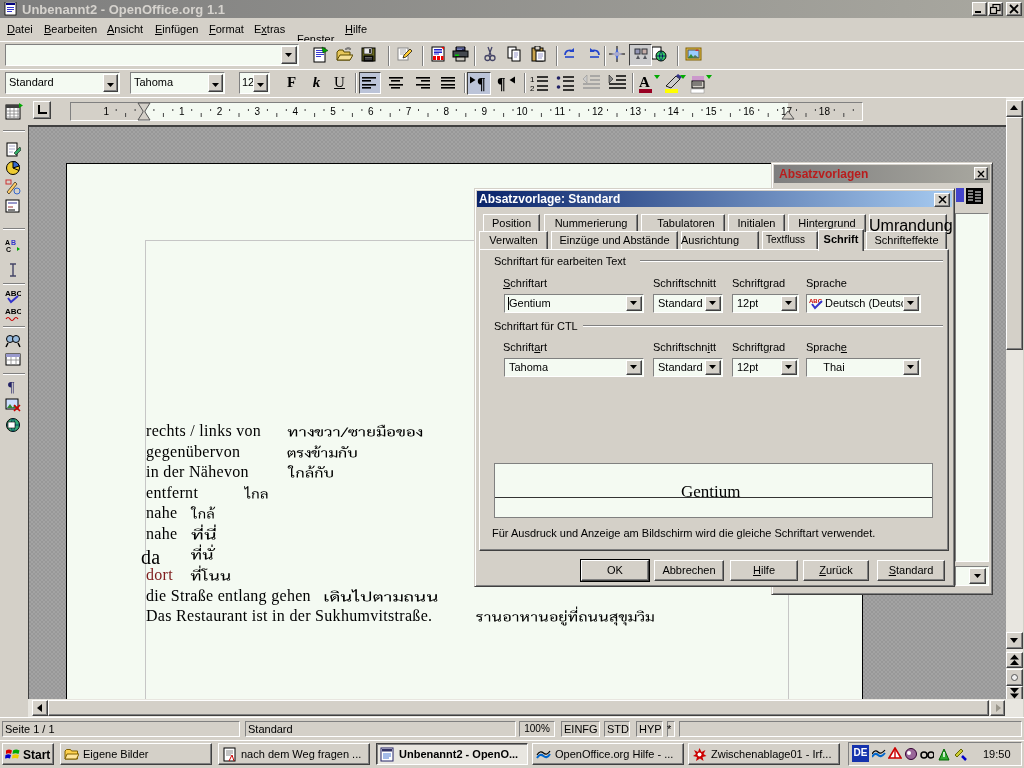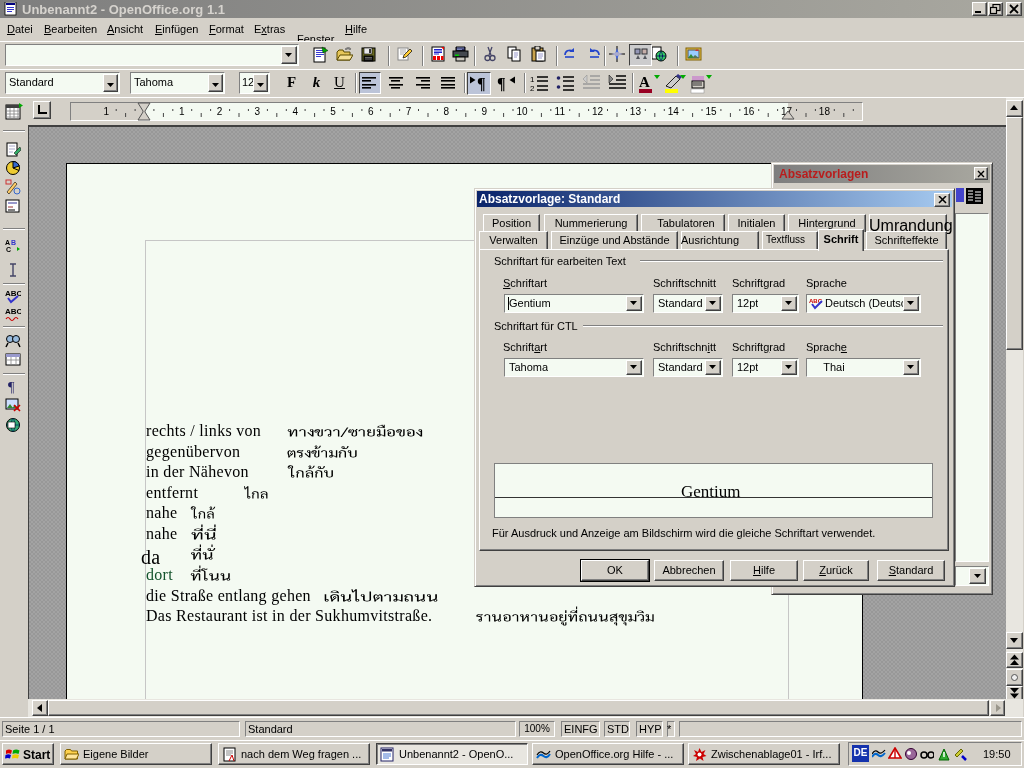--- a/index.html
+++ b/index.html
@@ -406,21 +406,21 @@
 border-top:2px solid #404040;border-left:1px solid #404040"></div>
 <div class="abs" style="left:66px;top:163px;width:797px;height:536px;background:#f4faf2;border:1px solid #000;border-bottom:none"></div>
 <div class="abs" style="left:145px;top:240px;width:644px;height:459px;border:1px solid #c6c6c6;border-bottom:none"></div>
 <div class="abs" style="left:146px;top:422.2px;font-family:'Liberation Serif',serif;font-size:16px;letter-spacing:0.3px;color:#000;white-space:pre">rechts / links von</div>
 <div class="abs" style="left:146px;top:442.8px;font-family:'Liberation Serif',serif;font-size:16px;letter-spacing:0.3px;color:#000;white-space:pre">gegenübervon</div>
 <div class="abs" style="left:146px;top:463.3px;font-family:'Liberation Serif',serif;font-size:16px;letter-spacing:0.3px;color:#000;white-space:pre">in der Nähevon</div>
 <div class="abs" style="left:146px;top:483.9px;font-family:'Liberation Serif',serif;font-size:16px;letter-spacing:0.3px;color:#000;white-space:pre">entfernt</div>
 <div class="abs" style="left:146px;top:504.4px;font-family:'Liberation Serif',serif;font-size:16px;letter-spacing:0.3px;color:#000;white-space:pre">nahe</div>
 <div class="abs" style="left:146px;top:525.0px;font-family:'Liberation Serif',serif;font-size:16px;letter-spacing:0.3px;color:#000;white-space:pre">nahe</div>
 <div class="abs" style="left:141px;top:545.6px;font-family:'Liberation Serif',serif;font-size:20px;letter-spacing:0.3px;color:#000;white-space:pre">da</div>
-<div class="abs" style="left:146px;top:566.1px;font-family:'Liberation Serif',serif;font-size:16px;letter-spacing:0.3px;color:#14532d;white-space:pre">dort</div>
+<div class="abs" style="left:146px;top:566.1px;font-family:'Liberation Serif',serif;font-size:16px;letter-spacing:0.3px;color:#7f1d1d;white-space:pre">dort</div>
 <div class="abs" style="left:146px;top:586.7px;font-family:'Liberation Serif',serif;font-size:16px;letter-spacing:0.3px;color:#000;white-space:pre">die Straße entlang gehen</div>
 <div class="abs" style="left:146px;top:607.2px;font-family:'Liberation Serif',serif;font-size:16px;letter-spacing:0.3px;color:#000;white-space:pre">Das Restaurant ist in der Sukhumvitstraße.</div>
 <svg class="abs" style="left:276.4px;top:415.1px" width="157.98" height="32.96" viewBox="0 0 112 32" preserveAspectRatio="none">
     <path fill="#000" d="M13.7 13.8C14.6 13.8 15 14.3 15 15.3L15 20.8L14 20.8L14 15.3C14 14.9 13.8 14.7 13.6 14.7C13.5 14.7 13.4 14.7 13.3 14.8C13.2 14.8 13.2 14.9 13.1 15L10.9 20.8L9.8 20.8L9.8 16.2C9.7 16.2 9.6 16.2 9.5 16.2C9.1 16.2 8.8 16.1 8.6 15.9C8.4 15.7 8.3 15.4 8.3 15C8.3 14.7 8.4 14.4 8.6 14.1C8.9 13.9 9.2 13.8 9.5 13.8C9.9 13.8 10.2 13.9 10.5 14.1C10.7 14.4 10.9 14.7 10.9 15.1L10.9 18.2C10.9 18.5 10.8 18.9 10.8 19.4L11.1 18.2L12.3 14.9C12.6 14.1 13 13.8 13.7 13.8ZM8.9 15C8.9 15.2 9 15.3 9.1 15.4C9.2 15.5 9.3 15.6 9.5 15.6C9.7 15.6 9.8 15.5 9.9 15.4C10 15.3 10.1 15.2 10.1 15C10.1 14.8 10 14.7 9.9 14.6C9.8 14.5 9.7 14.4 9.5 14.4C9.3 14.4 9.2 14.5 9.1 14.6C9 14.7 8.9 14.8 8.9 15ZM8.9 15 M19.9 15.7C19.9 15.4 19.8 15.1 19.6 14.9C19.4 14.7 19.1 14.6 18.7 14.6C18.3 14.6 18 14.7 17.7 15C17.5 15.2 17.4 15.5 17.4 15.9L16.4 15.9C16.4 15.2 16.6 14.7 17 14.3C17.4 14 18 13.8 18.7 13.8C19.4 13.8 19.9 14 20.3 14.3C20.7 14.6 20.9 15.1 20.9 15.7L20.9 20.8L19.9 20.8ZM19.9 15.7 M25.2 13.8C25.6 13.8 25.9 13.9 26.2 14.1C26.4 14.4 26.6 14.7 26.6 15.1L26.6 20.8L25.5 20.8L22.2 17.2L22.8 16.6L25.5 19.6L25.5 16.2C25.4 16.2 25.3 16.2 25.2 16.2C24.8 16.2 24.5 16.1 24.3 15.9C24.1 15.7 24 15.4 24 15C24 14.7 24.1 14.4 24.3 14.1C24.6 13.9 24.9 13.8 25.2 13.8ZM24.6 15C24.6 15.2 24.7 15.3 24.8 15.4C24.9 15.5 25 15.6 25.2 15.6C25.4 15.6 25.5 15.5 25.6 15.4C25.7 15.3 25.8 15.2 25.8 15C25.8 14.8 25.7 14.7 25.6 14.6C25.5 14.5 25.4 14.4 25.2 14.4C25 14.4 24.9 14.5 24.8 14.6C24.7 14.7 24.6 14.8 24.6 15ZM24.6 15 M33.2 13.9L33.2 19.2C33.2 19.8 33.1 20.2 32.7 20.5C32.4 20.8 31.9 20.9 31.3 20.9C30.7 20.9 30.2 20.8 29.9 20.5C29.6 20.2 29.4 19.8 29.4 19.2L29.4 17.9C29.4 17.7 29.4 17.5 29.5 17.3C29.6 17.2 29.7 17 29.8 16.7C30 16.5 30.1 16.3 30.2 16.1C30.3 15.9 30.3 15.7 30.3 15.5C30.3 15.1 30.2 14.9 30 14.8C29.8 14.6 29.6 14.5 29.2 14.5C28.9 14.5 28.5 14.6 28.3 14.8C28.4 14.8 28.4 14.8 28.5 14.8C28.8 14.8 29.1 14.9 29.3 15.1C29.5 15.3 29.6 15.6 29.6 15.9C29.6 16.2 29.5 16.5 29.3 16.7C29.1 16.9 28.8 17.1 28.4 17.1C28 17.1 27.8 16.9 27.5 16.7C27.3 16.4 27.2 16.1 27.2 15.7C27.2 15.1 27.4 14.7 27.8 14.3C28.1 14 28.6 13.8 29.3 13.8C29.8 13.8 30.3 13.9 30.7 14.2C31.1 14.5 31.3 14.9 31.3 15.4C31.3 15.7 31.2 15.9 31.1 16.1C31.1 16.3 31 16.5 30.8 16.8C30.7 17 30.6 17.2 30.5 17.4C30.4 17.5 30.4 17.7 30.4 17.9L30.4 19.3C30.4 19.6 30.5 19.8 30.6 19.9C30.8 20 31 20.1 31.3 20.1C31.6 20.1 31.8 20 32 19.9C32.1 19.8 32.2 19.6 32.2 19.3L32.2 13.9ZM29 15.9C29 15.8 28.9 15.6 28.8 15.5C28.7 15.4 28.6 15.4 28.4 15.4C28.3 15.4 28.1 15.4 28 15.5C28 15.6 27.9 15.8 27.9 15.9C27.9 16.1 28 16.2 28 16.3C28.1 16.4 28.3 16.4 28.4 16.4C28.6 16.4 28.7 16.4 28.8 16.3C28.9 16.2 29 16.1 29 15.9ZM29 15.9 M36.8 13.8C37.6 13.8 38.2 14 38.6 14.3C39 14.7 39.2 15.2 39.2 15.9L39.2 19.7C39.2 20 39.1 20.3 38.9 20.6C38.6 20.8 38.3 20.9 38 20.9C37.6 20.9 37.3 20.8 37 20.6C36.8 20.4 36.7 20.1 36.7 19.7C36.7 19.4 36.8 19.1 37 18.8C37.2 18.6 37.5 18.5 37.9 18.5C38 18.5 38.1 18.5 38.2 18.6L38.2 16C38.2 15.5 38.1 15.2 37.8 15C37.6 14.7 37.2 14.6 36.8 14.6C36.4 14.6 36 14.7 35.7 15C35.5 15.2 35.3 15.5 35.2 15.8L34.2 15.8C34.3 15.2 34.5 14.7 35 14.3C35.5 14 36.1 13.8 36.8 13.8ZM37.9 20.3C38.1 20.3 38.2 20.2 38.3 20.1C38.4 20 38.5 19.9 38.5 19.7C38.5 19.6 38.4 19.4 38.3 19.3C38.2 19.2 38.1 19.1 37.9 19.1C37.7 19.1 37.6 19.2 37.5 19.3C37.4 19.4 37.3 19.6 37.3 19.7C37.3 19.9 37.4 20 37.5 20.1C37.6 20.2 37.7 20.3 37.9 20.3ZM37.9 20.3 M43.9 15.7C43.9 15.4 43.8 15.1 43.6 14.9C43.4 14.7 43.1 14.6 42.7 14.6C42.3 14.6 42 14.7 41.7 15C41.5 15.2 41.4 15.5 41.4 15.9L40.4 15.9C40.4 15.2 40.6 14.7 41 14.3C41.4 14 42 13.8 42.7 13.8C43.4 13.8 43.9 14 44.3 14.3C44.7 14.6 44.9 15.1 44.9 15.7L44.9 20.8L43.9 20.8ZM43.9 15.7 M50.3 12.1L51.3 12.1L46.7 21.3L45.7 21.3ZM50.3 12.1 M56.8 15.3C57.3 15.5 57.5 15.9 57.5 16.5L57.5 19.2C57.5 19.8 57.3 20.2 57 20.5C56.6 20.8 56.1 20.9 55.5 20.9C54.9 20.9 54.4 20.8 54 20.5C53.7 20.2 53.5 19.8 53.5 19.2L53.5 18.3C53.5 18.1 53.6 17.9 53.7 17.7C53.8 17.5 53.9 17.2 54.1 16.9C54.2 16.6 54.4 16.3 54.5 16.1C54.5 15.9 54.6 15.7 54.6 15.4C54.6 15 54.4 14.7 54.1 14.6L53.4 15.3L52.7 14.6C52.4 14.8 52.3 15.1 52.2 15.4C52.3 15.4 52.4 15.4 52.5 15.4C52.8 15.4 53.1 15.5 53.3 15.7C53.5 15.9 53.6 16.2 53.6 16.5C53.6 16.8 53.5 17.1 53.3 17.3C53.1 17.5 52.8 17.6 52.5 17.6C52.1 17.6 51.8 17.5 51.5 17.2C51.3 16.9 51.2 16.5 51.2 16.1C51.2 15.5 51.3 15 51.6 14.6C51.9 14.2 52.3 13.9 52.7 13.8L53.4 14.5L54.1 13.8C54.6 13.9 54.9 14 55.1 14.3C55.4 14.6 55.5 14.9 55.5 15.4C55.5 15.7 55.5 16 55.4 16.2C55.3 16.5 55.1 16.7 55 17.1C54.8 17.3 54.7 17.5 54.7 17.7C54.6 17.9 54.5 18.1 54.5 18.3L54.5 19.3C54.5 19.6 54.6 19.8 54.8 19.9C55 20 55.2 20.1 55.5 20.1C55.8 20.1 56.1 20 56.2 19.9C56.4 19.8 56.5 19.6 56.5 19.3L56.5 16.6C56.5 16.3 56.4 16.1 56.3 16C56.2 15.8 56.1 15.7 55.8 15.6L55.8 15.1C56.1 14.9 56.4 14.8 56.5 14.5C56.7 14.2 56.8 13.9 56.8 13.5L57.8 13.5C57.8 13.9 57.7 14.3 57.5 14.6C57.3 14.9 57 15.2 56.8 15.3ZM53 16.5C53 16.3 53 16.2 52.9 16.1C52.8 16 52.6 16 52.5 16C52.3 16 52.2 16 52.1 16.1C52 16.2 51.9 16.3 51.9 16.5C51.9 16.7 52 16.8 52.1 16.9C52.2 17 52.3 17 52.5 17C52.6 17 52.8 17 52.9 16.9C53 16.8 53 16.7 53 16.5ZM53 16.5 M61.9 15.7C61.9 15.4 61.8 15.1 61.6 14.9C61.4 14.7 61.1 14.6 60.7 14.6C60.3 14.6 60 14.7 59.7 15C59.5 15.2 59.4 15.5 59.4 15.9L58.4 15.9C58.4 15.2 58.6 14.7 59 14.3C59.4 14 60 13.8 60.7 13.8C61.4 13.8 61.9 14 62.3 14.3C62.7 14.6 62.9 15.1 62.9 15.7L62.9 20.8L61.9 20.8ZM61.9 15.7 M70 13.9L70 19.2C70 19.7 69.7 20.2 69.3 20.5C68.8 20.8 68.2 20.9 67.4 20.9C66.5 20.9 65.9 20.8 65.4 20.5C65 20.2 64.8 19.7 64.8 19.2L64.8 18.4C64.8 18.1 64.8 17.9 65 17.7C65.1 17.4 65.3 17.3 65.5 17.2C65.2 17 65 16.8 64.9 16.5C64.7 16.2 64.6 15.9 64.6 15.5C64.6 15 64.8 14.6 65 14.3C65.3 13.9 65.7 13.8 66.2 13.8C66.5 13.8 66.8 13.9 67 14.1C67.2 14.3 67.4 14.6 67.4 14.9C67.4 15.2 67.3 15.5 67.1 15.7C66.9 15.9 66.6 16 66.2 16C66 16 65.8 15.9 65.6 15.8C65.6 16.1 65.7 16.3 65.9 16.5C66 16.7 66.2 16.8 66.5 16.8L67.6 16.8L67.6 17.6L66.5 17.6C66.3 17.6 66.1 17.7 66 17.8C65.8 17.9 65.8 18.1 65.8 18.4L65.8 19.1C65.8 19.4 65.9 19.7 66.2 19.8C66.5 20 66.9 20.1 67.4 20.1C67.9 20.1 68.2 20 68.5 19.8C68.8 19.7 69 19.4 69 19.1L69 13.9ZM66.2 14.3C66.1 14.3 65.9 14.4 65.8 14.5C65.7 14.6 65.7 14.7 65.7 14.9C65.7 15 65.7 15.2 65.8 15.3C65.9 15.4 66.1 15.4 66.2 15.4C66.4 15.4 66.5 15.4 66.6 15.3C66.7 15.2 66.8 15 66.8 14.9C66.8 14.7 66.7 14.6 66.6 14.5C66.5 14.4 66.4 14.3 66.2 14.3ZM66.2 14.3 M77.5 13.9L77.5 20.8L76.5 20.8C76.2 20.5 75.8 20.2 75.4 20C74.9 19.8 74.6 19.6 74.2 19.5C74.2 19.5 74.2 19.6 74.2 19.6C74.2 20 74.1 20.3 73.8 20.6C73.5 20.8 73.2 20.9 72.8 20.9C72.4 20.9 72.1 20.8 71.9 20.6C71.6 20.3 71.5 20 71.5 19.6C71.5 19.3 71.6 19 71.9 18.7C72.1 18.5 72.5 18.4 72.9 18.4C72.9 18.4 73 18.4 73 18.4L73 16.2C72.9 16.2 72.8 16.2 72.6 16.2C72.3 16.2 72 16.1 71.8 15.9C71.5 15.7 71.4 15.4 71.4 15C71.4 14.7 71.6 14.4 71.8 14.1C72 13.9 72.3 13.8 72.7 13.8C73.1 13.8 73.4 13.9 73.7 14.1C73.9 14.4 74 14.7 74 15.1L74 18.6C74.5 18.7 74.9 18.9 75.3 19.1C75.8 19.3 76.1 19.5 76.5 19.8L76.5 13.9ZM72.1 15C72.1 15.2 72.2 15.3 72.3 15.4C72.4 15.5 72.5 15.6 72.7 15.6C72.8 15.6 73 15.5 73.1 15.4C73.2 15.3 73.2 15.2 73.2 15C73.2 14.8 73.2 14.7 73.1 14.6C73 14.5 72.8 14.4 72.7 14.4C72.5 14.4 72.4 14.5 72.3 14.6C72.2 14.7 72.1 14.8 72.1 15ZM72.8 20.2C73 20.2 73.1 20.2 73.2 20.1C73.3 20 73.4 19.8 73.4 19.7C73.4 19.5 73.3 19.3 73.2 19.2C73.1 19.1 73 19.1 72.8 19.1C72.6 19.1 72.5 19.1 72.4 19.2C72.3 19.3 72.2 19.5 72.2 19.7C72.2 19.8 72.3 20 72.4 20.1C72.5 20.2 72.6 20.2 72.8 20.2ZM72.8 20.2 M77.1 12.3C77.1 12.4 77.2 12.6 77.2 12.9C76.6 12.6 75.9 12.5 75.2 12.3C74.4 12.2 73.7 12.2 73 12.2C72.5 12.2 72.1 12.2 71.7 12.2C71.8 11.6 72 11 72.5 10.7C72.9 10.3 73.5 10.1 74.3 10.1C74.5 10.1 74.7 10.1 74.9 10.1L74.9 9.4L75.6 9.4L75.6 10.3C75.9 10.4 76.1 10.6 76.4 10.8L76.4 9.4L77.1 9.4ZM73.4 11.6C73.9 11.6 74.4 11.6 74.9 11.7C75.4 11.8 75.9 11.9 76.3 12C76.1 11.6 75.8 11.3 75.5 11.1C75.1 10.8 74.7 10.7 74.3 10.7C73.9 10.7 73.6 10.8 73.3 11C73 11.1 72.8 11.3 72.7 11.6C72.9 11.6 73.1 11.6 73.4 11.6ZM73.4 11.6 M81.4 13.8C82.3 13.8 82.9 14 83.4 14.3C83.9 14.7 84.2 15.2 84.2 15.8L84.2 19.2C84.2 19.8 83.9 20.2 83.5 20.5C83.1 20.8 82.4 20.9 81.6 20.9C80.8 20.9 80.2 20.8 79.8 20.5C79.4 20.2 79.2 19.8 79.2 19.2L79.2 17.3C79.2 16.9 79.3 16.6 79.5 16.4C79.8 16.2 80.1 16.1 80.5 16.1C80.8 16.1 81.1 16.2 81.4 16.4C81.6 16.6 81.7 16.9 81.7 17.3C81.7 17.6 81.6 17.9 81.4 18.1C81.2 18.4 80.9 18.5 80.5 18.5C80.4 18.5 80.3 18.5 80.2 18.4L80.2 19.1C80.2 19.4 80.3 19.7 80.6 19.9C80.8 20 81.2 20.1 81.7 20.1C82.2 20.1 82.5 20 82.8 19.8C83 19.7 83.1 19.4 83.1 19.1L83.1 15.8C83.1 15.5 83 15.2 82.7 15C82.3 14.7 81.9 14.6 81.4 14.6C80.9 14.6 80.5 14.7 80.1 14.9C79.8 15.1 79.6 15.4 79.5 15.8L78.5 15.8C78.6 15.2 78.9 14.7 79.4 14.3C79.9 14 80.6 13.8 81.4 13.8ZM80.5 16.7C80.3 16.7 80.2 16.8 80.1 16.9C80 17 79.9 17.1 79.9 17.3C79.9 17.4 80 17.6 80.1 17.7C80.2 17.8 80.3 17.8 80.5 17.8C80.7 17.8 80.8 17.8 80.9 17.7C81 17.6 81.1 17.4 81.1 17.3C81.1 17.1 81 17 80.9 16.9C80.8 16.8 80.7 16.7 80.5 16.7ZM80.5 16.7 M91.2 13.9L91.2 19.2C91.2 19.8 91.1 20.2 90.7 20.5C90.4 20.8 89.9 20.9 89.3 20.9C88.7 20.9 88.2 20.8 87.9 20.5C87.6 20.2 87.4 19.8 87.4 19.2L87.4 17.9C87.4 17.7 87.4 17.5 87.5 17.3C87.6 17.2 87.7 17 87.8 16.7C88 16.5 88.1 16.3 88.2 16.1C88.3 15.9 88.3 15.7 88.3 15.5C88.3 15.1 88.2 14.9 88 14.8C87.8 14.6 87.6 14.5 87.2 14.5C86.9 14.5 86.5 14.6 86.3 14.8C86.4 14.8 86.4 14.8 86.5 14.8C86.8 14.8 87.1 14.9 87.3 15.1C87.5 15.3 87.6 15.6 87.6 15.9C87.6 16.2 87.5 16.5 87.3 16.7C87.1 16.9 86.8 17.1 86.4 17.1C86 17.1 85.8 16.9 85.5 16.7C85.3 16.4 85.2 16.1 85.2 15.7C85.2 15.1 85.4 14.7 85.8 14.3C86.1 14 86.6 13.8 87.3 13.8C87.8 13.8 88.3 13.9 88.7 14.2C89.1 14.5 89.3 14.9 89.3 15.4C89.3 15.7 89.2 15.9 89.1 16.1C89.1 16.3 89 16.5 88.8 16.8C88.7 17 88.6 17.2 88.5 17.4C88.4 17.5 88.4 17.7 88.4 17.9L88.4 19.3C88.4 19.6 88.5 19.8 88.6 19.9C88.8 20 89 20.1 89.3 20.1C89.6 20.1 89.8 20 90 19.9C90.1 19.8 90.2 19.6 90.2 19.3L90.2 13.9ZM87 15.9C87 15.8 86.9 15.6 86.8 15.5C86.7 15.4 86.6 15.4 86.4 15.4C86.3 15.4 86.1 15.4 86 15.5C86 15.6 85.9 15.8 85.9 15.9C85.9 16.1 86 16.2 86 16.3C86.1 16.4 86.3 16.4 86.4 16.4C86.6 16.4 86.7 16.4 86.8 16.3C86.9 16.2 87 16.1 87 15.9ZM87 15.9 M95.4 13.8C96.3 13.8 96.9 14 97.4 14.3C97.9 14.7 98.2 15.2 98.2 15.8L98.2 19.2C98.2 19.8 97.9 20.2 97.5 20.5C97.1 20.8 96.4 20.9 95.6 20.9C94.8 20.9 94.2 20.8 93.8 20.5C93.4 20.2 93.2 19.8 93.2 19.2L93.2 17.3C93.2 16.9 93.3 16.6 93.5 16.4C93.8 16.2 94.1 16.1 94.5 16.1C94.8 16.1 95.1 16.2 95.4 16.4C95.6 16.6 95.7 16.9 95.7 17.3C95.7 17.6 95.6 17.9 95.4 18.1C95.2 18.4 94.9 18.5 94.5 18.5C94.4 18.5 94.3 18.5 94.2 18.4L94.2 19.1C94.2 19.4 94.3 19.7 94.6 19.9C94.8 20 95.2 20.1 95.7 20.1C96.2 20.1 96.5 20 96.8 19.8C97 19.7 97.1 19.4 97.1 19.1L97.1 15.8C97.1 15.5 97 15.2 96.7 15C96.3 14.7 95.9 14.6 95.4 14.6C94.9 14.6 94.5 14.7 94.1 14.9C93.8 15.1 93.6 15.4 93.5 15.8L92.5 15.8C92.6 15.2 92.9 14.7 93.4 14.3C93.9 14 94.6 13.8 95.4 13.8ZM94.5 16.7C94.3 16.7 94.2 16.8 94.1 16.9C94 17 93.9 17.1 93.9 17.3C93.9 17.4 94 17.6 94.1 17.7C94.2 17.8 94.3 17.8 94.5 17.8C94.7 17.8 94.8 17.8 94.9 17.7C95 17.6 95.1 17.4 95.1 17.3C95.1 17.1 95 17 94.9 16.9C94.8 16.8 94.7 16.7 94.5 16.7ZM94.5 16.7 M102.2 13.8C102.6 13.8 102.9 13.9 103.2 14.1C103.4 14.4 103.6 14.7 103.6 15.1L103.6 20.8L102.5 20.8L99.2 17.2L99.8 16.6L102.5 19.6L102.5 16.2C102.4 16.2 102.3 16.2 102.2 16.2C101.8 16.2 101.5 16.1 101.3 15.9C101.1 15.7 101 15.4 101 15C101 14.7 101.1 14.4 101.3 14.1C101.6 13.9 101.9 13.8 102.2 13.8ZM101.6 15C101.6 15.2 101.7 15.3 101.8 15.4C101.9 15.5 102 15.6 102.2 15.6C102.4 15.6 102.5 15.5 102.6 15.4C102.7 15.3 102.8 15.2 102.8 15C102.8 14.8 102.7 14.7 102.6 14.6C102.5 14.5 102.4 14.4 102.2 14.4C102 14.4 101.9 14.5 101.8 14.6C101.7 14.7 101.6 14.8 101.6 15ZM101.6 15 "></path>
   </svg>
 <svg class="abs" style="left:275.6px;top:435.6px" width="92.90" height="32.96" viewBox="0 0 69 32" preserveAspectRatio="none">
     <path fill="#000" d="M12.7 13.8C13.2 13.9 13.6 14.1 13.9 14.6C14.2 15 14.4 15.5 14.4 16.2L14.4 20.8L13.4 20.8L13.4 16.2C13.4 15.8 13.3 15.5 13.2 15.3C13.1 15 12.9 14.8 12.7 14.7L11.5 15.6L10.2 14.6C10 14.8 9.8 15 9.7 15.3C9.6 15.5 9.5 15.9 9.5 16.3C9.5 16.4 9.5 16.6 9.6 16.9C9.6 17.1 9.7 17.3 9.8 17.7C9.8 18 9.9 18.2 10 18.4C10 18.6 10 18.8 10 19L10 19.4C10.1 19.2 10.3 19 10.5 18.9C10.6 18.7 10.9 18.5 11.3 18.1C11 18.1 10.8 18 10.6 17.8C10.5 17.6 10.4 17.4 10.4 17.1C10.4 16.8 10.5 16.6 10.7 16.4C10.9 16.2 11.2 16.1 11.5 16.1C11.8 16.1 12.1 16.2 12.3 16.4C12.5 16.6 12.6 16.8 12.6 17.2C12.6 17.5 12.5 17.7 12.3 18C12.1 18.2 11.8 18.5 11.4 18.9C11 19.3 10.7 19.6 10.4 19.9C10.2 20.1 10.1 20.5 10.1 20.8L9.1 20.8L9.1 19.1C9.1 19 9 18.6 8.8 18C8.7 17.6 8.6 17.3 8.6 17C8.5 16.7 8.5 16.5 8.5 16.3C8.5 15.6 8.7 15.1 9 14.6C9.3 14.2 9.8 13.9 10.3 13.8L11.5 14.7ZM11 17.1C11 17.3 11 17.4 11.1 17.5C11.2 17.6 11.3 17.6 11.5 17.6C11.6 17.6 11.8 17.6 11.8 17.5C11.9 17.4 12 17.3 12 17.1C12 17 11.9 16.9 11.8 16.8C11.8 16.7 11.6 16.6 11.5 16.6C11.3 16.6 11.2 16.7 11.1 16.8C11 16.9 11 17 11 17.1ZM11 17.1 M17.3 14.6C17.1 14.6 16.9 14.7 16.8 14.8C16.6 14.9 16.5 15.1 16.5 15.3C17.4 15.4 18.2 15.6 18.8 15.9C19.4 16.2 19.7 16.6 19.7 17L19.7 19.7C19.7 20 19.6 20.3 19.3 20.6C19.1 20.8 18.8 20.9 18.4 20.9C18 20.9 17.7 20.8 17.5 20.6C17.3 20.4 17.1 20.1 17.1 19.7C17.1 19.4 17.2 19.1 17.5 18.8C17.7 18.6 18 18.5 18.3 18.5C18.5 18.5 18.6 18.5 18.7 18.6L18.7 17.1C18.7 16.9 18.4 16.7 17.8 16.5C17.2 16.3 16.4 16.1 15.4 16C15.4 15.3 15.6 14.7 15.9 14.4C16.2 14 16.6 13.8 17.1 13.8C17.3 13.8 17.5 13.8 17.7 13.8C17.9 13.9 18.2 14 18.5 14C18.8 14.1 19.1 14.2 19.2 14.2C19.2 14.2 19.3 14.2 19.4 14.1C19.5 14 19.5 13.9 19.6 13.7L20.4 14C20.3 14.3 20.1 14.6 19.9 14.7C19.7 14.9 19.5 15 19.3 15C19.2 15 19 15 18.9 15C18.7 14.9 18.5 14.9 18.3 14.8C18.3 14.8 18.1 14.8 17.9 14.7C17.6 14.6 17.4 14.6 17.3 14.6ZM18.4 20.3C18.5 20.3 18.7 20.2 18.8 20.1C18.9 20 18.9 19.9 18.9 19.7C18.9 19.6 18.9 19.4 18.8 19.3C18.7 19.2 18.5 19.1 18.4 19.1C18.2 19.1 18.1 19.2 18 19.3C17.8 19.4 17.8 19.6 17.8 19.7C17.8 19.9 17.8 20 18 20.1C18.1 20.2 18.2 20.3 18.4 20.3ZM18.4 20.3 M24.2 13.8C24.6 13.8 24.9 13.9 25.2 14.1C25.4 14.4 25.6 14.7 25.6 15.1L25.6 20.8L24.5 20.8L21.2 17.2L21.8 16.6L24.5 19.6L24.5 16.2C24.4 16.2 24.3 16.2 24.2 16.2C23.8 16.2 23.5 16.1 23.3 15.9C23.1 15.7 23 15.4 23 15C23 14.7 23.1 14.4 23.3 14.1C23.6 13.9 23.9 13.8 24.2 13.8ZM23.6 15C23.6 15.2 23.7 15.3 23.8 15.4C23.9 15.5 24 15.6 24.2 15.6C24.4 15.6 24.5 15.5 24.6 15.4C24.7 15.3 24.8 15.2 24.8 15C24.8 14.8 24.7 14.7 24.6 14.6C24.5 14.5 24.4 14.4 24.2 14.4C24 14.4 23.9 14.5 23.8 14.6C23.7 14.7 23.6 14.8 23.6 15ZM23.6 15 M32.2 13.9L32.2 19.2C32.2 19.8 32.1 20.2 31.7 20.5C31.4 20.8 30.9 20.9 30.3 20.9C29.7 20.9 29.2 20.8 28.9 20.5C28.6 20.2 28.4 19.8 28.4 19.2L28.4 17.9C28.4 17.7 28.4 17.5 28.5 17.3C28.6 17.2 28.7 17 28.8 16.7C29 16.5 29.1 16.3 29.2 16.1C29.3 15.9 29.3 15.7 29.3 15.5C29.3 15.1 29.2 14.9 29 14.8C28.8 14.6 28.6 14.5 28.2 14.5C27.9 14.5 27.5 14.6 27.3 14.8C27.4 14.8 27.4 14.8 27.5 14.8C27.8 14.8 28.1 14.9 28.3 15.1C28.5 15.3 28.6 15.6 28.6 15.9C28.6 16.2 28.5 16.5 28.3 16.7C28.1 16.9 27.8 17.1 27.4 17.1C27 17.1 26.8 16.9 26.5 16.7C26.3 16.4 26.2 16.1 26.2 15.7C26.2 15.1 26.4 14.7 26.8 14.3C27.1 14 27.6 13.8 28.3 13.8C28.8 13.8 29.3 13.9 29.7 14.2C30.1 14.5 30.3 14.9 30.3 15.4C30.3 15.7 30.2 15.9 30.1 16.1C30.1 16.3 30 16.5 29.8 16.8C29.7 17 29.6 17.2 29.5 17.4C29.4 17.5 29.4 17.7 29.4 17.9L29.4 19.3C29.4 19.6 29.5 19.8 29.6 19.9C29.8 20 30 20.1 30.3 20.1C30.6 20.1 30.8 20 31 19.9C31.1 19.8 31.2 19.6 31.2 19.3L31.2 13.9ZM28 15.9C28 15.8 27.9 15.6 27.8 15.5C27.7 15.4 27.6 15.4 27.4 15.4C27.3 15.4 27.1 15.4 27 15.5C27 15.6 26.9 15.8 26.9 15.9C26.9 16.1 27 16.2 27 16.3C27.1 16.4 27.3 16.4 27.4 16.4C27.6 16.4 27.7 16.4 27.8 16.3C27.9 16.2 28 16.1 28 15.9ZM28 15.9 M33.4 9.5C33.3 10.1 33.1 10.6 32.7 11.1C32.3 11.6 31.8 11.9 31.2 12.2C30.6 12.4 30 12.6 29.2 12.6L28.8 12.6L28.8 12.1C29 12 29.2 11.9 29.4 11.7C29.6 11.6 29.7 11.4 29.9 11.3C29.8 11.3 29.8 11.3 29.7 11.3C29.4 11.3 29.2 11.2 29 11C28.8 10.8 28.7 10.6 28.7 10.3C28.7 10 28.8 9.8 29 9.6C29.2 9.4 29.5 9.3 29.8 9.3C30.1 9.3 30.3 9.4 30.5 9.6C30.7 9.8 30.8 10.1 30.8 10.4C30.8 10.6 30.8 10.9 30.6 11.2C30.5 11.4 30.3 11.7 30.1 11.8C30.8 11.8 31.3 11.5 31.7 11.1C32.1 10.6 32.4 10.1 32.5 9.5ZM29.3 10.3C29.3 10.4 29.4 10.5 29.5 10.6C29.5 10.7 29.6 10.8 29.8 10.8C29.9 10.8 30 10.7 30.1 10.6C30.2 10.5 30.2 10.4 30.2 10.3C30.2 10.2 30.2 10.1 30.1 10C30 9.9 29.9 9.9 29.8 9.9C29.6 9.9 29.5 9.9 29.5 10C29.4 10.1 29.3 10.2 29.3 10.3ZM29.3 10.3 M36.9 15.7C36.9 15.4 36.8 15.1 36.6 14.9C36.4 14.7 36.1 14.6 35.7 14.6C35.3 14.6 35 14.7 34.7 15C34.5 15.2 34.4 15.5 34.4 15.9L33.4 15.9C33.4 15.2 33.6 14.7 34 14.3C34.4 14 35 13.8 35.7 13.8C36.4 13.8 36.9 14 37.3 14.3C37.7 14.6 37.9 15.1 37.9 15.7L37.9 20.8L36.9 20.8ZM36.9 15.7 M45.5 13.9L45.5 20.8L44.5 20.8C44.2 20.5 43.8 20.2 43.4 20C42.9 19.8 42.6 19.6 42.2 19.5C42.2 19.5 42.2 19.6 42.2 19.6C42.2 20 42.1 20.3 41.8 20.6C41.5 20.8 41.2 20.9 40.8 20.9C40.4 20.9 40.1 20.8 39.9 20.6C39.6 20.3 39.5 20 39.5 19.6C39.5 19.3 39.6 19 39.9 18.7C40.1 18.5 40.5 18.4 40.9 18.4C40.9 18.4 41 18.4 41 18.4L41 16.2C40.9 16.2 40.8 16.2 40.6 16.2C40.3 16.2 40 16.1 39.8 15.9C39.5 15.7 39.4 15.4 39.4 15C39.4 14.7 39.6 14.4 39.8 14.1C40 13.9 40.3 13.8 40.7 13.8C41.1 13.8 41.4 13.9 41.7 14.1C41.9 14.4 42 14.7 42 15.1L42 18.6C42.5 18.7 42.9 18.9 43.3 19.1C43.8 19.3 44.1 19.5 44.5 19.8L44.5 13.9ZM40.1 15C40.1 15.2 40.2 15.3 40.3 15.4C40.4 15.5 40.5 15.6 40.7 15.6C40.8 15.6 41 15.5 41.1 15.4C41.2 15.3 41.2 15.2 41.2 15C41.2 14.8 41.2 14.7 41.1 14.6C41 14.5 40.8 14.4 40.7 14.4C40.5 14.4 40.4 14.5 40.3 14.6C40.2 14.7 40.1 14.8 40.1 15ZM40.8 20.2C41 20.2 41.1 20.2 41.2 20.1C41.3 20 41.4 19.8 41.4 19.7C41.4 19.5 41.3 19.3 41.2 19.2C41.1 19.1 41 19.1 40.8 19.1C40.6 19.1 40.5 19.1 40.4 19.2C40.3 19.3 40.2 19.5 40.2 19.7C40.2 19.8 40.3 20 40.4 20.1C40.5 20.2 40.6 20.2 40.8 20.2ZM40.8 20.2 M46.9 17.8C46.9 17.5 47 17.2 47.2 17C47.3 16.8 47.5 16.6 47.8 16.4C47.5 16.3 47 16.3 46.5 16.2C46.5 15.8 46.7 15.3 46.9 15C47.2 14.6 47.5 14.3 47.9 14.1C48.4 13.9 48.8 13.8 49.4 13.8C50.2 13.8 50.8 14 51.3 14.4C51.8 14.9 52 15.5 52 16.2L52 20.8L51 20.8L51 16.3C51 15.8 50.8 15.4 50.5 15.1C50.2 14.8 49.8 14.6 49.3 14.6C48.9 14.6 48.5 14.7 48.2 14.9C47.9 15.1 47.6 15.4 47.5 15.7C47.8 15.7 48.1 15.8 48.3 15.9C48.6 16 48.8 16.2 48.9 16.3L48.9 16.5C48.6 16.6 48.4 16.8 48.2 17C48 17.2 47.9 17.5 47.9 17.8L47.9 20.8L46.9 20.8ZM46.9 17.8 M53.9 9.8C53.9 10.4 53.8 10.9 53.5 11.3C53.3 11.7 52.9 12.1 52.5 12.3C52 12.6 51.5 12.7 50.9 12.7C50.5 12.7 50.1 12.6 49.7 12.5C49.4 12.3 49.1 12.1 48.9 11.9C48.7 11.7 48.6 11.4 48.6 11.1C48.6 10.7 48.7 10.5 49 10.3C49.2 10 49.5 9.9 49.8 9.9C50.1 9.9 50.4 10 50.7 10.3C50.9 10.5 51 10.7 51 11.1C51 11.3 51 11.4 50.9 11.6C50.8 11.8 50.7 11.9 50.6 12C50.7 12 50.8 12 50.9 12C51.6 12 52.1 11.8 52.5 11.4C52.8 11 53 10.4 53 9.8ZM49.2 11.1C49.2 11.2 49.3 11.4 49.4 11.5C49.5 11.6 49.6 11.6 49.8 11.6C50 11.6 50.1 11.6 50.2 11.5C50.3 11.4 50.3 11.2 50.3 11.1C50.3 10.9 50.3 10.8 50.2 10.7C50.1 10.6 50 10.5 49.8 10.5C49.6 10.5 49.5 10.6 49.4 10.7C49.3 10.8 49.2 10.9 49.2 11.1ZM49.2 11.1 M59.9 13.9L59.9 19.3C59.9 19.8 59.6 20.2 59.2 20.5C58.7 20.8 58.1 20.9 57.3 20.9C56.6 20.9 55.9 20.8 55.5 20.5C55.1 20.2 54.8 19.8 54.8 19.3L54.8 16.2C54.7 16.2 54.6 16.2 54.5 16.2C54.1 16.2 53.8 16.1 53.6 15.9C53.4 15.7 53.3 15.4 53.3 15C53.3 14.7 53.4 14.4 53.6 14.1C53.9 13.9 54.2 13.8 54.5 13.8C54.9 13.8 55.2 13.9 55.5 14.1C55.7 14.4 55.9 14.7 55.9 15.1L55.9 19.2C55.9 19.5 56 19.7 56.2 19.9C56.5 20 56.9 20.1 57.3 20.1C57.8 20.1 58.2 20 58.4 19.9C58.7 19.7 58.8 19.5 58.8 19.2L58.8 13.9ZM53.9 15C53.9 15.2 54 15.3 54.1 15.4C54.2 15.5 54.3 15.6 54.5 15.6C54.7 15.6 54.8 15.5 54.9 15.4C55 15.3 55.1 15.2 55.1 15C55.1 14.8 55 14.7 54.9 14.6C54.8 14.5 54.7 14.4 54.5 14.4C54.3 14.4 54.2 14.5 54.1 14.6C54 14.7 53.9 14.8 53.9 15ZM53.9 15 "></path>
   </svg>
 <svg class="abs" style="left:278.3px;top:456.2px" width="67.16" height="32.96" viewBox="0 0 50 32" preserveAspectRatio="none">
     <path fill="#000" d="M11 18.5C11.4 18.5 11.7 18.6 11.9 18.8C12.1 19.1 12.2 19.4 12.2 19.7C12.2 20.1 12.1 20.4 11.9 20.6C11.7 20.8 11.4 20.9 11 20.9C10.6 20.9 10.3 20.8 10 20.6C9.8 20.3 9.7 20 9.7 19.7L9.7 12.9C9.7 12.6 9.7 12.4 9.8 12.2C9.8 12 9.9 11.7 10.1 11.4C10.2 11.2 10.2 11.1 10.2 11C10.3 10.9 10.3 10.8 10.3 10.6C10.3 10.4 10.2 10.2 10 10C9.8 9.8 9.6 9.8 9.3 9.8C9.1 9.8 8.9 9.8 8.8 9.9C8.6 9.9 8.5 10 8.4 10.1L8.5 10.1C8.8 10.1 9 10.2 9.2 10.4C9.4 10.6 9.5 10.8 9.5 11.1C9.5 11.4 9.4 11.7 9.2 11.9C9 12.1 8.7 12.2 8.4 12.2C8 12.2 7.8 12.1 7.5 11.9C7.3 11.7 7.2 11.4 7.2 11C7.2 10.6 7.3 10.3 7.5 10C7.7 9.7 7.9 9.5 8.2 9.3C8.5 9.1 8.9 9 9.3 9C9.9 9 10.4 9.2 10.8 9.5C11.1 9.8 11.3 10.1 11.3 10.6C11.3 10.8 11.3 11 11.2 11.1C11.2 11.2 11.1 11.4 11 11.6C10.9 11.8 10.8 12 10.8 12.2C10.7 12.4 10.7 12.6 10.7 12.9L10.7 18.5C10.8 18.5 10.9 18.5 11 18.5ZM8.9 11.2C8.9 11 8.8 10.9 8.7 10.8C8.6 10.7 8.5 10.7 8.4 10.7C8.2 10.7 8.1 10.7 8 10.8C7.9 10.9 7.9 11 7.9 11.2C7.9 11.3 7.9 11.4 8 11.5C8.1 11.6 8.2 11.6 8.4 11.6C8.5 11.6 8.6 11.6 8.7 11.5C8.8 11.4 8.9 11.3 8.9 11.2ZM11 20.3C11.2 20.3 11.3 20.2 11.4 20.1C11.5 20 11.6 19.9 11.6 19.7C11.6 19.6 11.5 19.4 11.4 19.3C11.3 19.2 11.2 19.1 11 19.1C10.9 19.1 10.7 19.2 10.6 19.3C10.5 19.4 10.5 19.6 10.5 19.7C10.5 19.9 10.5 20 10.6 20.1C10.7 20.2 10.9 20.3 11 20.3ZM11 20.3 M13.9 17.8C13.9 17.5 14 17.2 14.2 17C14.3 16.8 14.5 16.6 14.8 16.4C14.5 16.3 14 16.3 13.5 16.2C13.5 15.8 13.7 15.3 13.9 15C14.2 14.6 14.5 14.3 14.9 14.1C15.4 13.9 15.8 13.8 16.4 13.8C17.2 13.8 17.8 14 18.3 14.4C18.8 14.9 19 15.5 19 16.2L19 20.8L18 20.8L18 16.3C18 15.8 17.8 15.4 17.5 15.1C17.2 14.8 16.8 14.6 16.3 14.6C15.9 14.6 15.5 14.7 15.2 14.9C14.9 15.1 14.6 15.4 14.5 15.7C14.8 15.7 15.1 15.8 15.3 15.9C15.6 16 15.8 16.2 15.9 16.3L15.9 16.5C15.6 16.6 15.4 16.8 15.2 17C15 17.2 14.9 17.5 14.9 17.8L14.9 20.8L13.9 20.8ZM13.9 17.8 M23.3 13.8C24.2 13.8 24.8 14 25.3 14.3C25.8 14.7 26.1 15.2 26.1 15.8L26.1 20.8L25.1 20.8L25.1 18C25.1 17.6 24.9 17.4 24.5 17.1C24.2 16.9 23.8 16.8 23.4 16.8C23 16.8 22.6 16.9 22.3 17.1C22 17.3 21.9 17.6 21.9 18L21.9 18.6C22 18.5 22.1 18.5 22.2 18.5C22.6 18.5 22.9 18.6 23.1 18.8C23.3 19.1 23.4 19.4 23.4 19.7C23.4 20.1 23.3 20.4 23.1 20.6C22.8 20.8 22.5 20.9 22.2 20.9C21.8 20.9 21.5 20.8 21.2 20.6C21 20.3 20.9 20 20.9 19.7L20.9 18C20.9 17.6 21 17.2 21.2 17C21.4 16.7 21.7 16.4 22.1 16.3C22.5 16.1 22.9 16.1 23.3 16.1C23.6 16.1 24 16.1 24.3 16.2C24.6 16.3 24.8 16.5 25.1 16.7L25.1 15.8C25.1 15.4 24.9 15.2 24.6 14.9C24.3 14.7 23.8 14.6 23.3 14.6C22.8 14.6 22.4 14.7 22 14.9C21.7 15.1 21.5 15.4 21.4 15.8L20.4 15.8C20.5 15.2 20.8 14.7 21.3 14.3C21.8 14 22.5 13.8 23.3 13.8ZM22.8 19.7C22.8 19.6 22.7 19.4 22.6 19.3C22.5 19.2 22.4 19.1 22.2 19.1C22.1 19.1 21.9 19.2 21.8 19.3C21.7 19.4 21.7 19.6 21.7 19.7C21.7 19.9 21.7 20 21.8 20.1C21.9 20.2 22.1 20.3 22.2 20.3C22.4 20.3 22.5 20.2 22.6 20.1C22.7 20 22.8 19.9 22.8 19.7ZM22.8 19.7 M27.4 9.5C27.3 10.1 27.1 10.6 26.7 11.1C26.3 11.6 25.8 11.9 25.2 12.2C24.6 12.4 24 12.6 23.2 12.6L22.8 12.6L22.8 12.1C23 12 23.2 11.9 23.4 11.7C23.6 11.6 23.7 11.4 23.9 11.3C23.8 11.3 23.8 11.3 23.7 11.3C23.4 11.3 23.2 11.2 23 11C22.8 10.8 22.7 10.6 22.7 10.3C22.7 10 22.8 9.8 23 9.6C23.2 9.4 23.5 9.3 23.8 9.3C24.1 9.3 24.3 9.4 24.5 9.6C24.7 9.8 24.8 10.1 24.8 10.4C24.8 10.6 24.8 10.9 24.6 11.2C24.5 11.4 24.3 11.7 24.1 11.8C24.8 11.8 25.3 11.5 25.7 11.1C26.1 10.6 26.4 10.1 26.5 9.5ZM23.3 10.3C23.3 10.4 23.4 10.5 23.5 10.6C23.5 10.7 23.6 10.8 23.8 10.8C23.9 10.8 24 10.7 24.1 10.6C24.2 10.5 24.2 10.4 24.2 10.3C24.2 10.2 24.2 10.1 24.1 10C24 9.9 23.9 9.9 23.8 9.9C23.6 9.9 23.5 9.9 23.5 10C23.4 10.1 23.3 10.2 23.3 10.3ZM23.3 10.3 M27.9 17.8C27.9 17.5 28 17.2 28.2 17C28.3 16.8 28.5 16.6 28.8 16.4C28.5 16.3 28 16.3 27.5 16.2C27.5 15.8 27.7 15.3 27.9 15C28.2 14.6 28.5 14.3 28.9 14.1C29.4 13.9 29.8 13.8 30.4 13.8C31.2 13.8 31.8 14 32.3 14.4C32.8 14.9 33 15.5 33 16.2L33 20.8L32 20.8L32 16.3C32 15.8 31.8 15.4 31.5 15.1C31.2 14.8 30.8 14.6 30.3 14.6C29.9 14.6 29.5 14.7 29.2 14.9C28.9 15.1 28.6 15.4 28.5 15.7C28.8 15.7 29.1 15.8 29.3 15.9C29.6 16 29.8 16.2 29.9 16.3L29.9 16.5C29.6 16.6 29.4 16.8 29.2 17C29 17.2 28.9 17.5 28.9 17.8L28.9 20.8L27.9 20.8ZM27.9 17.8 M34.9 9.8C34.9 10.4 34.8 10.9 34.5 11.3C34.3 11.7 33.9 12.1 33.5 12.3C33 12.6 32.5 12.7 31.9 12.7C31.5 12.7 31.1 12.6 30.7 12.5C30.4 12.3 30.1 12.1 29.9 11.9C29.7 11.7 29.6 11.4 29.6 11.1C29.6 10.7 29.7 10.5 30 10.3C30.2 10 30.5 9.9 30.8 9.9C31.1 9.9 31.4 10 31.7 10.3C31.9 10.5 32 10.7 32 11.1C32 11.3 32 11.4 31.9 11.6C31.8 11.8 31.7 11.9 31.6 12C31.7 12 31.8 12 31.9 12C32.6 12 33.1 11.8 33.5 11.4C33.8 11 34 10.4 34 9.8ZM30.2 11.1C30.2 11.2 30.3 11.4 30.4 11.5C30.5 11.6 30.6 11.6 30.8 11.6C31 11.6 31.1 11.6 31.2 11.5C31.3 11.4 31.3 11.2 31.3 11.1C31.3 10.9 31.3 10.8 31.2 10.7C31.1 10.6 31 10.5 30.8 10.5C30.6 10.5 30.5 10.6 30.4 10.7C30.3 10.8 30.2 10.9 30.2 11.1ZM30.2 11.1 M40.9 13.9L40.9 19.3C40.9 19.8 40.6 20.2 40.2 20.5C39.7 20.8 39.1 20.9 38.3 20.9C37.6 20.9 36.9 20.8 36.5 20.5C36.1 20.2 35.8 19.8 35.8 19.3L35.8 16.2C35.7 16.2 35.6 16.2 35.5 16.2C35.1 16.2 34.8 16.1 34.6 15.9C34.4 15.7 34.3 15.4 34.3 15C34.3 14.7 34.4 14.4 34.6 14.1C34.9 13.9 35.2 13.8 35.5 13.8C35.9 13.8 36.2 13.9 36.5 14.1C36.7 14.4 36.9 14.7 36.9 15.1L36.9 19.2C36.9 19.5 37 19.7 37.2 19.9C37.5 20 37.9 20.1 38.3 20.1C38.8 20.1 39.2 20 39.4 19.9C39.7 19.7 39.8 19.5 39.8 19.2L39.8 13.9ZM34.9 15C34.9 15.2 35 15.3 35.1 15.4C35.2 15.5 35.3 15.6 35.5 15.6C35.7 15.6 35.8 15.5 35.9 15.4C36 15.3 36.1 15.2 36.1 15C36.1 14.8 36 14.7 35.9 14.6C35.8 14.5 35.7 14.4 35.5 14.4C35.3 14.4 35.2 14.5 35.1 14.6C35 14.7 34.9 14.8 34.9 15ZM34.9 15 "></path>
@@ -643,21 +643,21 @@
     <path d="M4 4h7M4 6h7M4 8h5" stroke="#888"></path>
     <path d="M7 14l3-6 2 6" stroke="#c00" fill="none"></path>
   </svg>
 <div class="abs" style="left:241px;top:748px;font-size:11px;width:124px;white-space:nowrap;overflow:hidden">nach dem Weg fragen ...</div>
 <div class="abs" style="left:376px;top:743px;width:152px;height:22px;background:#e8e6e0;border:1px solid #404040;border-right-color:#fff;border-bottom-color:#fff;box-shadow:inset 1px 1px 0 #808080"></div>
 <svg class="abs" style="left:380px;top:747px" width="15" height="15" viewBox="0 0 15 15">
     <rect x="1" y="1" width="12" height="13" fill="#fff" stroke="#226"></rect>
     <rect x="2" y="2" width="10" height="2.5" fill="#336"></rect>
     <path d="M3 7h8M3 9h8M3 11h6" stroke="#36c" stroke-width="0.9"></path>
   </svg>
-<div class="abs" style="left:399px;top:748px;font-size:11px;width:124px;white-space:nowrap;overflow:hidden;font-weight:normal">Unbenannt2 - OpenO...</div>
+<div class="abs" style="left:399px;top:748px;font-size:11px;width:124px;white-space:nowrap;overflow:hidden;font-weight:bold">Unbenannt2 - OpenO...</div>
 <div class="abs btn" style="left:532px;top:743px;width:152px;height:22px"></div>
 <svg class="abs" style="left:536px;top:747px" width="15" height="15" viewBox="0 0 15 15">
     <path d="M1 11Q4 6 7.5 9Q11 12 14 7" stroke="#06c" stroke-width="2" fill="none"></path>
     <path d="M1 8Q4 3 7.5 6Q11 9 14 4" stroke="#000" stroke-width="1.2" fill="none"></path>
   </svg>
 <div class="abs" style="left:555px;top:748px;font-size:11px;width:124px;white-space:nowrap;overflow:hidden">OpenOffice.org Hilfe - ...</div>
 <div class="abs btn" style="left:688px;top:743px;width:152px;height:22px"></div>
 <svg class="abs" style="left:692px;top:747px" width="15" height="15" viewBox="0 0 15 15">
     <path d="M7.5 1l2 4 4-2-2 4 3 2-4 1 1 4-3.5-2.5L4 14l1-4-4-1 3-2-2-4 4 2z" fill="#c00"></path>
     <circle cx="7.5" cy="7.5" r="2" fill="#fff"></circle>

